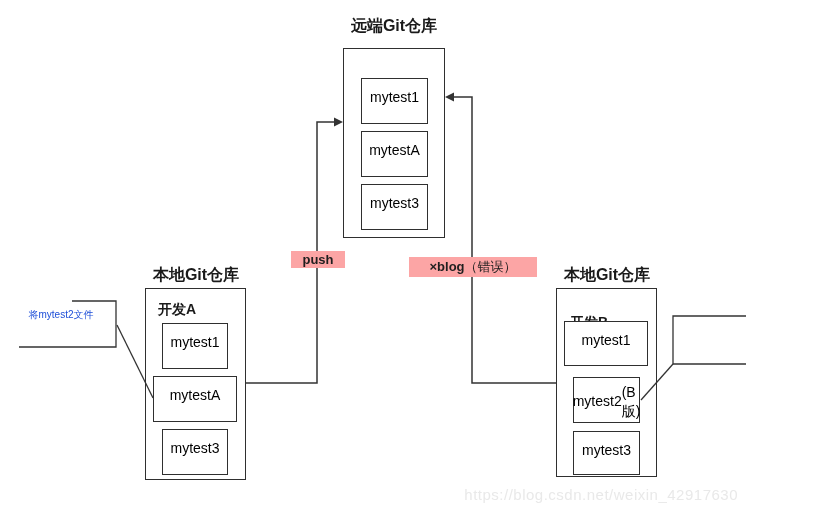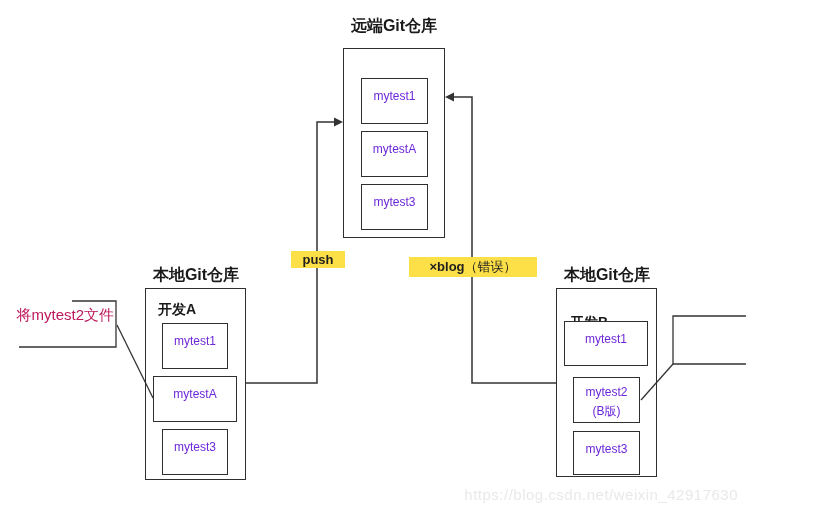--- a/index.html
+++ b/index.html
@@ -22,35 +22,35 @@
     border:1.5px solid #2f2f2f;background:transparent;box-sizing:border-box;
   }
   .dev-label{
     position:absolute;z-index:3;
     font-size:14px;font-weight:bold;color:#1a1a1a;white-space:nowrap;
   }
   .filebox{
     position:absolute;z-index:3;
     border:1.4px solid #2f2f2f;background:#ffffff;box-sizing:border-box;
     display:flex;justify-content:center;align-items:flex-start;
-    padding-top:10px;font-size:12px;color:#6d28d9;
+    padding-top:10px;font-size:14px;color:#000000;
   }
   .filebox.two-line{
-    flex-direction:column;align-items:center;
+    align-items:center;
     padding-top:3px;line-height:19px;
   }
   .conn-label{
-    position:absolute;z-index:4;background:#fde047;
+    position:absolute;z-index:4;background:#fca5a5;
     font-size:13px;color:#1f1f1f;text-align:center;
     padding:1px 2px;white-space:nowrap;
   }
   .conn-label .bold{font-weight:bold;}
   .note-text{
     position:absolute;z-index:3;
-    font-size:15px;color:#be185d;line-height:20px;text-align:right;
+    font-size:10px;color:#1d4ed8;line-height:20px;text-align:center;
     white-space:nowrap;
   }
   .watermark{
     position:absolute;z-index:2;
     font-size:15px;color:#e9e9e9;letter-spacing:0.5px;white-space:nowrap;
   }
 </style>
 </head>
 <body>
 

